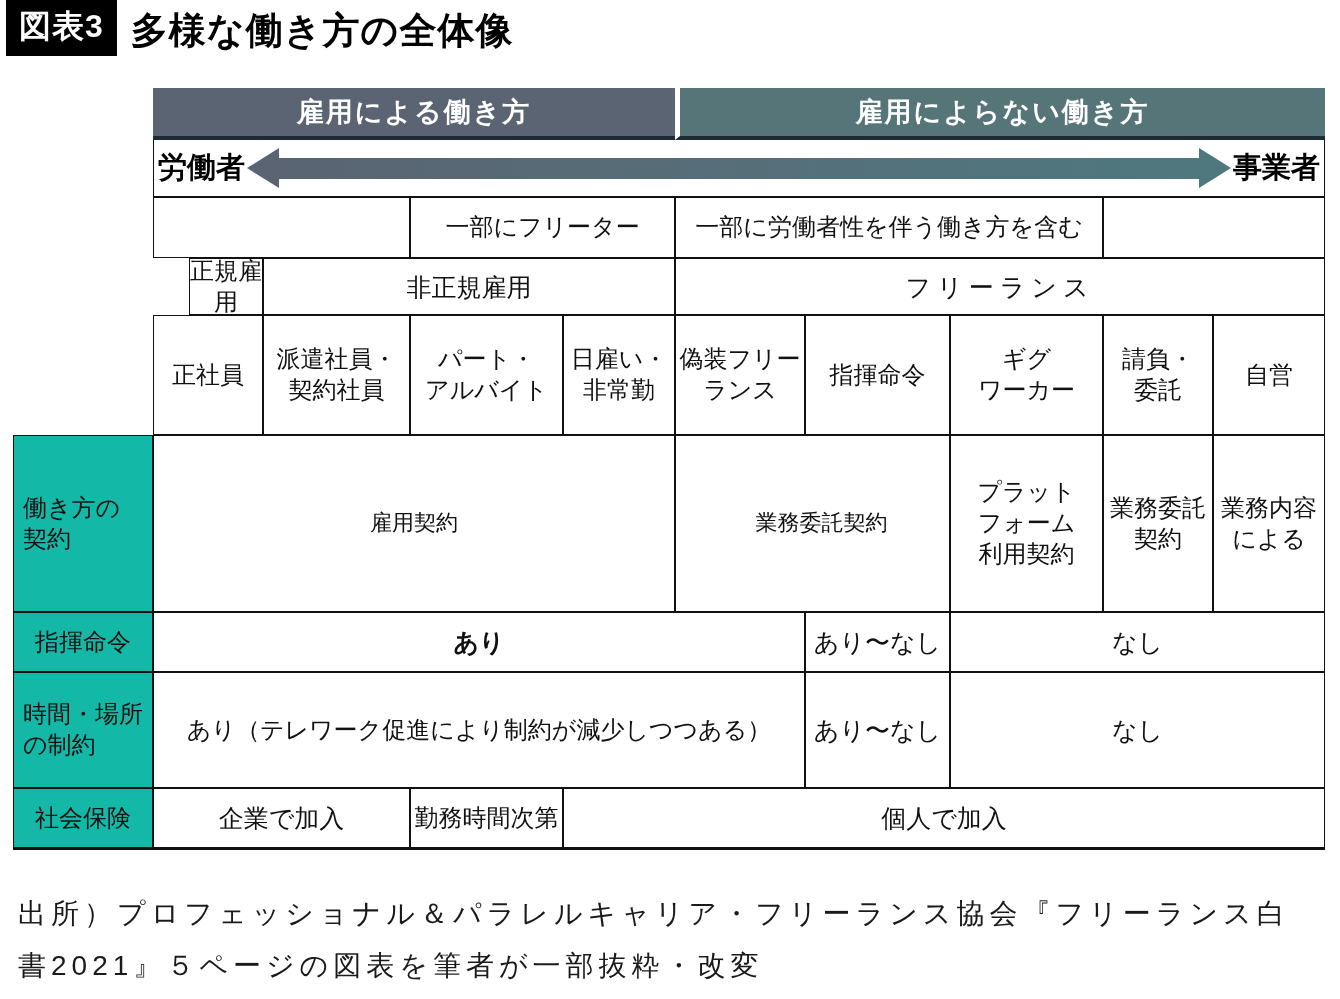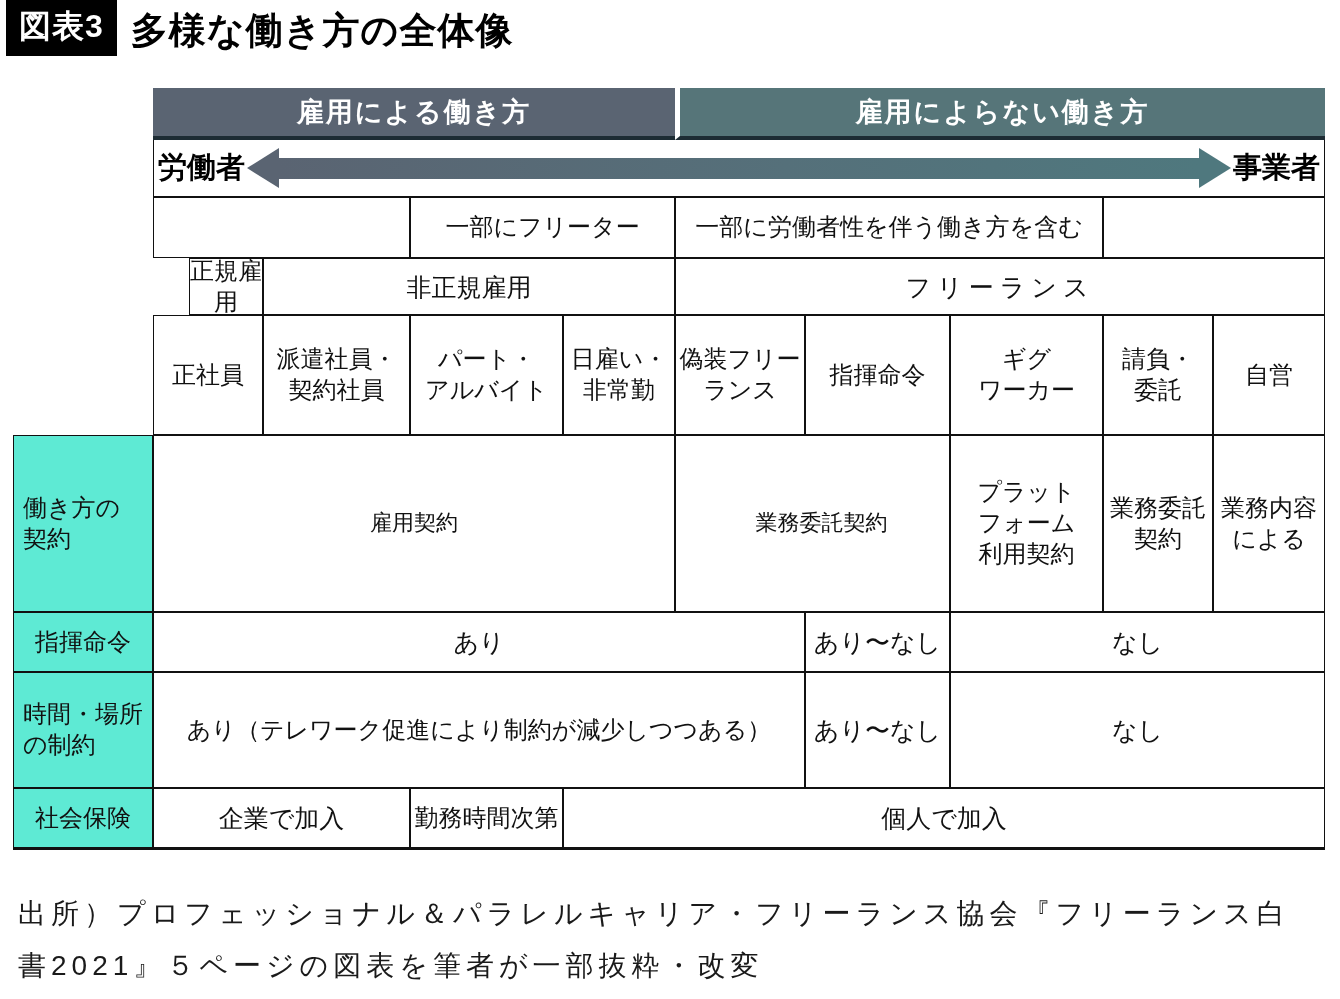--- a/index.html
+++ b/index.html
@@ -19,21 +19,21 @@
     display:grid;
     grid-template-columns:140px 110px 147px 153px 112px 130px 145px 153px 110px 112px;
     grid-template-rows:52px 57px 61px 57px 120px 177px 60px 116px 62px;
   }
   .c{
     border:1px solid #111;
     display:flex;align-items:center;justify-content:center;
     text-align:center;white-space:pre-line;line-height:1.28;
     font-size:25px;background:#fff;box-sizing:border-box;
   }
-  .rowhdr{background:#5eead4;}
+  .rowhdr{background:#14b8a6;}
   .leftalign{justify-content:flex-start;text-align:left;padding-left:9px;}
   .f24{font-size:24px;}
   .f27{font-size:22px;}
   .botthick{border-bottom:3px solid #111;}
   
   .hdr{
     border:none;border-bottom:4px solid #1d2c34;
     color:#fff;font-weight:700;font-size:27px;letter-spacing:2px;
   }
   .hdr-emp{background:#5a6472;grid-area:1/2/2/6;}
@@ -52,21 +52,21 @@
     border-left:32px solid #4f787e;}
   .abar{flex:1;height:21px;background:linear-gradient(90deg,#5a6472 0%,#55707a 55%,#4f787e 100%);}
   
   .r3a{grid-area:3/2/4/4;} .r3b{grid-area:3/4/4/6;} .r3c{grid-area:3/6/4/9;} .r3d{grid-area:3/9/4/11;}
   .r4a{grid-area:4/2/5/3;margin-left:36px;} .r4b{grid-area:4/3/5/6;} .r4c{grid-area:4/6/5/11;letter-spacing:6px;}
   .r5a{grid-area:5/2/6/3;} .r5b{grid-area:5/3/6/4;} .r5c{grid-area:5/4/6/5;}
   .r5d{grid-area:5/5/6/6;} .r5e{grid-area:5/6/6/7;} .r5f{grid-area:5/7/6/8;}
   .r5g{grid-area:5/8/6/9;} .r5h{grid-area:5/9/6/10;} .r5i{grid-area:5/10/6/11;}
   .r6h{grid-area:6/1/7/2;} .r6a{grid-area:6/2/7/6;} .r6b{grid-area:6/6/7/8;padding-left:18px;}
   .r6c{grid-area:6/8/7/9;} .r6d{grid-area:6/9/7/10;} .r6e{grid-area:6/10/7/11;}
-  .r7h{grid-area:7/1/8/2;} .r7a{grid-area:7/2/8/7;} .r7b{grid-area:7/7/8/8;} .r7c{grid-area:7/8/8/11;}
+  .r7h{grid-area:7/1/8/2;} .r7a{grid-area:7/2/8/7;font-weight:bold;} .r7b{grid-area:7/7/8/8;} .r7c{grid-area:7/8/8/11;}
   .r8h{grid-area:8/1/9/2;} .r8a{grid-area:8/2/9/7;} .r8b{grid-area:8/7/9/8;} .r8c{grid-area:8/8/9/11;}
   .r9h{grid-area:9/1/10/2;} .r9a{grid-area:9/2/10/4;} .r9b{grid-area:9/4/10/5;} .r9c{grid-area:9/5/10/11;}
   
   .source{
     position:absolute;left:18px;top:888px;width:1310px;
     font-size:28px;letter-spacing:5px;line-height:52px;color:#1a1a1a;
     white-space:pre-line;
   }
 </style>
 </head>

